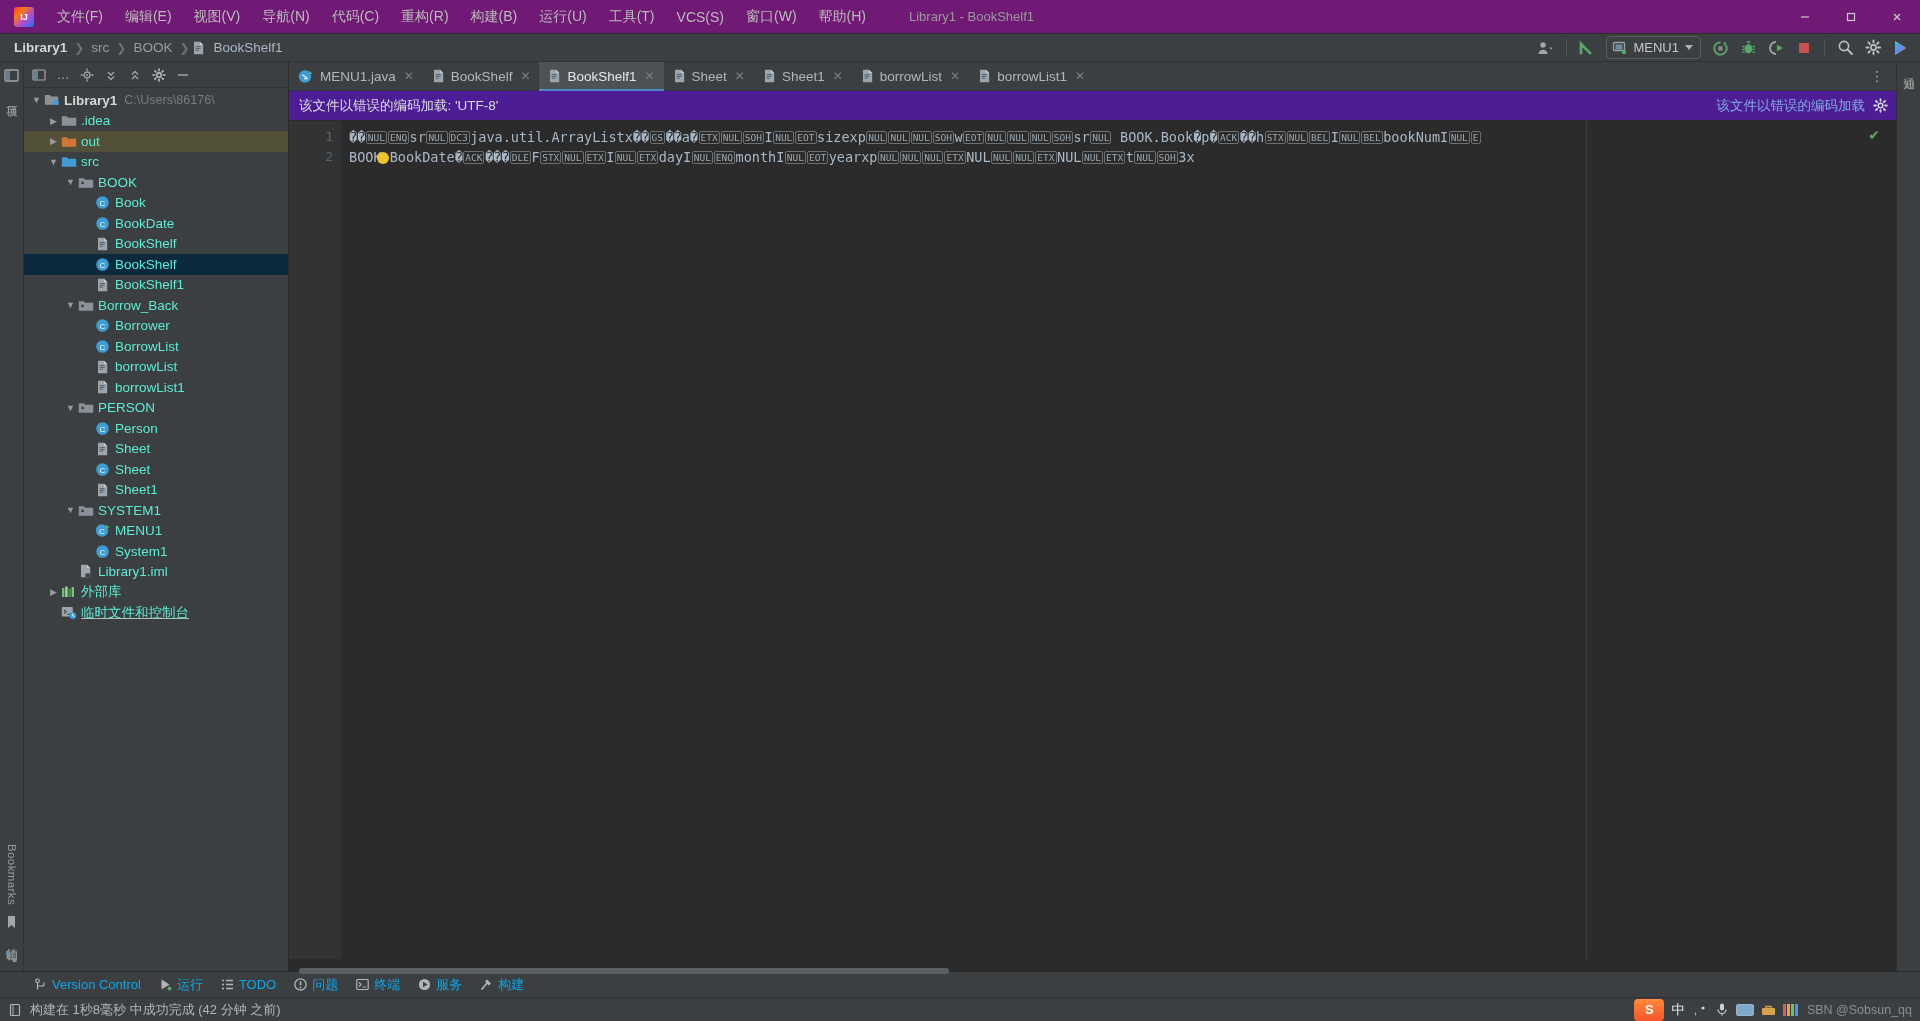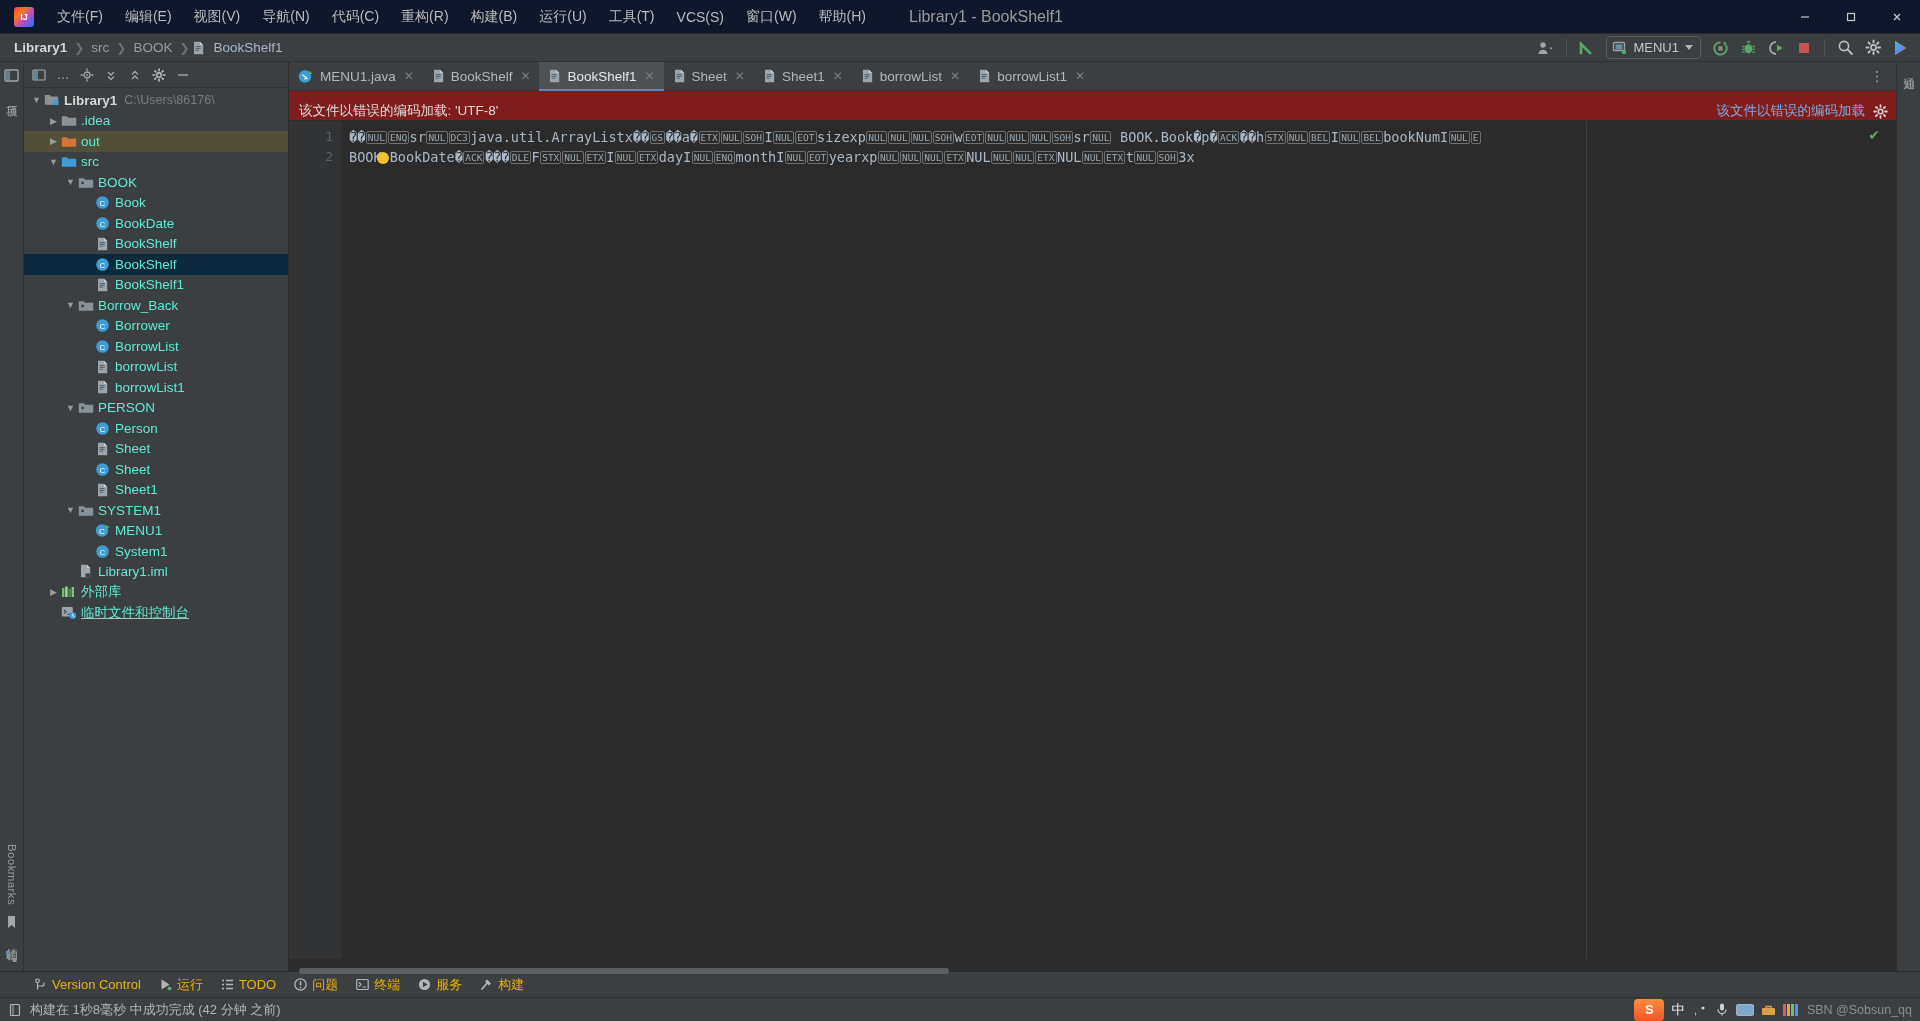--- a/index.html
+++ b/index.html
@@ -8,21 +8,21 @@
     background: #3c3f41;
     font-family: "Liberation Sans", sans-serif;
     overflow: hidden;
     -webkit-font-smoothing: antialiased;
   }
   body { display: flex; flex-direction: column; }
 
   
   .titlebar {
     height: 34px; flex: 0 0 34px;
-    background: #0f172a;
+    background: #701a75;
     display: flex; align-items: center;
     border-bottom: 1px solid #2b2b2b;
     position: relative;
   }
   .ij-logo {
     width: 20px; height: 20px; margin: 0 12px 0 14px;
     border-radius: 3px;
     background: linear-gradient(135deg,#fe315d 0%,#f97a12 28%,#b24ad3 62%,#087cfa 100%);
     position: relative; flex: 0 0 20px;
   }
@@ -31,21 +31,21 @@
     position: absolute; inset: 0;
     color: #fff; font-size: 9px; font-weight: bold;
     display: flex; align-items: center; justify-content: center;
     font-family: "Liberation Sans", sans-serif;
   }
   .menu-item {
     padding: 4px 11px; font-size: 14px; color: #bbbbbb;
     white-space: nowrap; cursor: default;
   }
   .win-title {
-    margin-left: 32px; font-size: 16px; color: #9a9a9a; white-space: nowrap;
+    margin-left: 32px; font-size: 13px; color: #9a9a9a; white-space: nowrap;
   }
   .win-controls {
     position: absolute; right: 0; top: 0; height: 100%;
     display: flex; align-items: center;
   }
   .win-btn {
     width: 46px; height: 34px; display:flex; align-items:center; justify-content:center;
     color:#c8c8c8; font-size: 15px;
   }
 
@@ -141,22 +141,22 @@
     font-size: 13.5px; color:#b5b5b5; position:relative; white-space:nowrap;
   }
   .tab.active { background:#4e5254; color:#e6e6e6; }
   .tab.active::after {
     content:""; position:absolute; left:0; right:0; bottom:-1px; height:2px; background:#4a88c7;
   }
   .tab-x { color:#7e7e7e; font-size:12px; margin-left:2px; }
   .tabbar-right { margin-left:auto; display:flex; align-items:center; padding-right:6px; }
 
   .banner {
-    height: 30px; flex:0 0 30px; background:#7f1d1d;
-    display:flex; align-items:flex-end; padding: 0 8px 0 10px;
+    height: 30px; flex:0 0 30px; background:#4c1d95;
+    display:flex; align-items:center; padding: 0 8px 0 10px;
     border-bottom: 1px solid #2b2b2b;
   }
   .banner-text { font-size:13.5px; color:#dcdcdc; }
   .banner-right { margin-left:auto; display:flex; align-items:center; gap:8px; }
   .banner-link { font-size:13.5px; color:#81a9e0; cursor:pointer; }
 
   .edit-main { flex:1 1 auto; display:flex; min-height:0; position:relative; background:#2b2b2b; }
   .gutter {
     width: 52px; flex:0 0 52px; background:#313335;
     display:flex; flex-direction:column; align-items:flex-end;
@@ -194,21 +194,21 @@
   }
 
   
   .toolwin-bar {
     height: 26px; flex:0 0 26px; background:#3c3f41;
     display:flex; align-items:center; gap: 2px; padding-left: 26px;
     border-top:1px solid #2b2b2b;
   }
   .twb {
     display:flex; align-items:center; gap:5px; padding: 2px 8px;
-    font-size:13px; color:#eab308; white-space:nowrap;
+    font-size:13px; color:#0ea5e9; white-space:nowrap;
   }
 
   .statusbar {
     height: 24px; flex:0 0 24px; background:#3c3f41;
     display:flex; align-items:center; padding-left: 8px;
     border-top:1px solid #323232; position:relative;
   }
   .status-text { font-size:13px; color:#b4b4b4; margin-left:8px; white-space:nowrap;}
   .status-right {
     position:absolute; right:0; top:0; height:100%;

